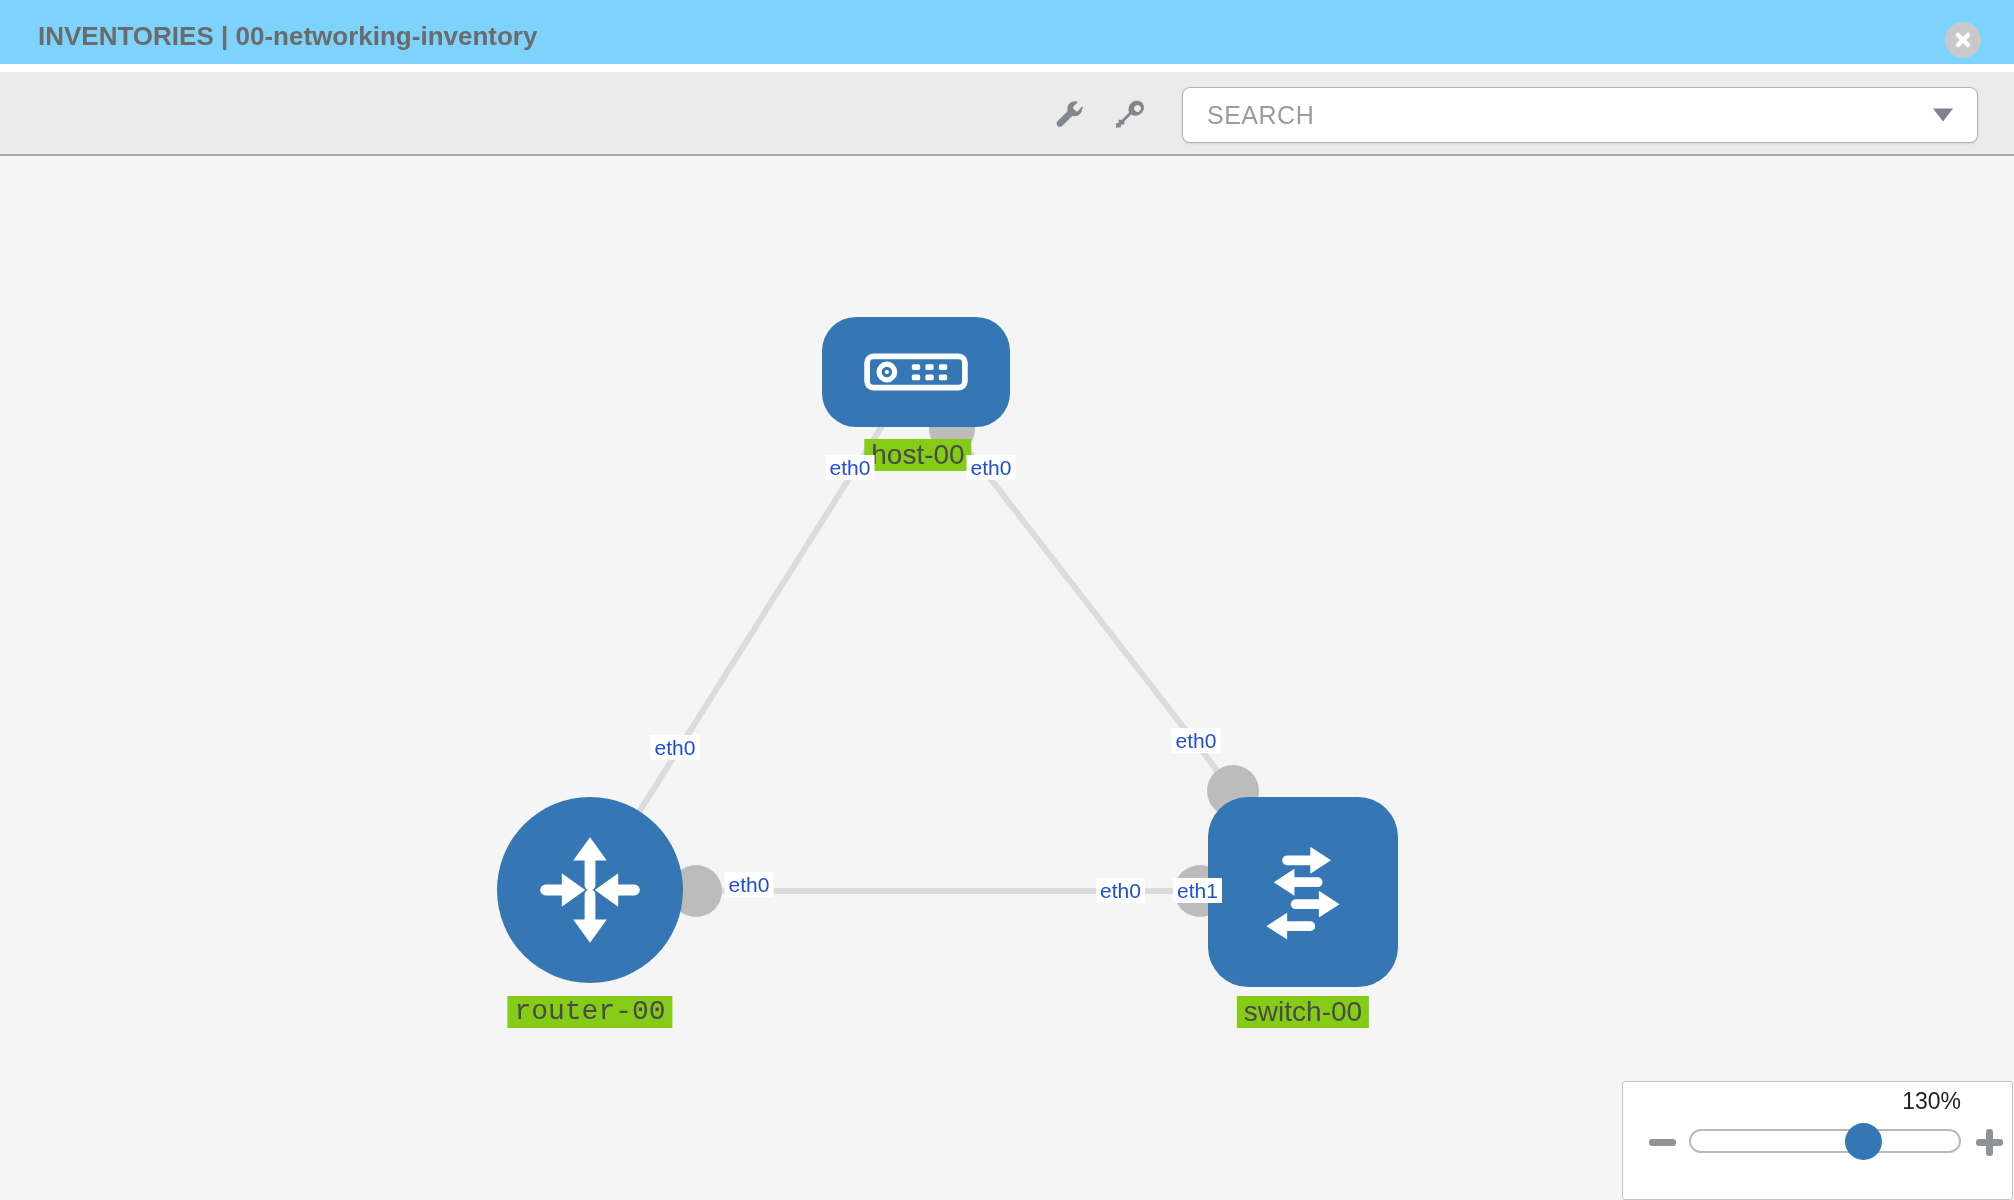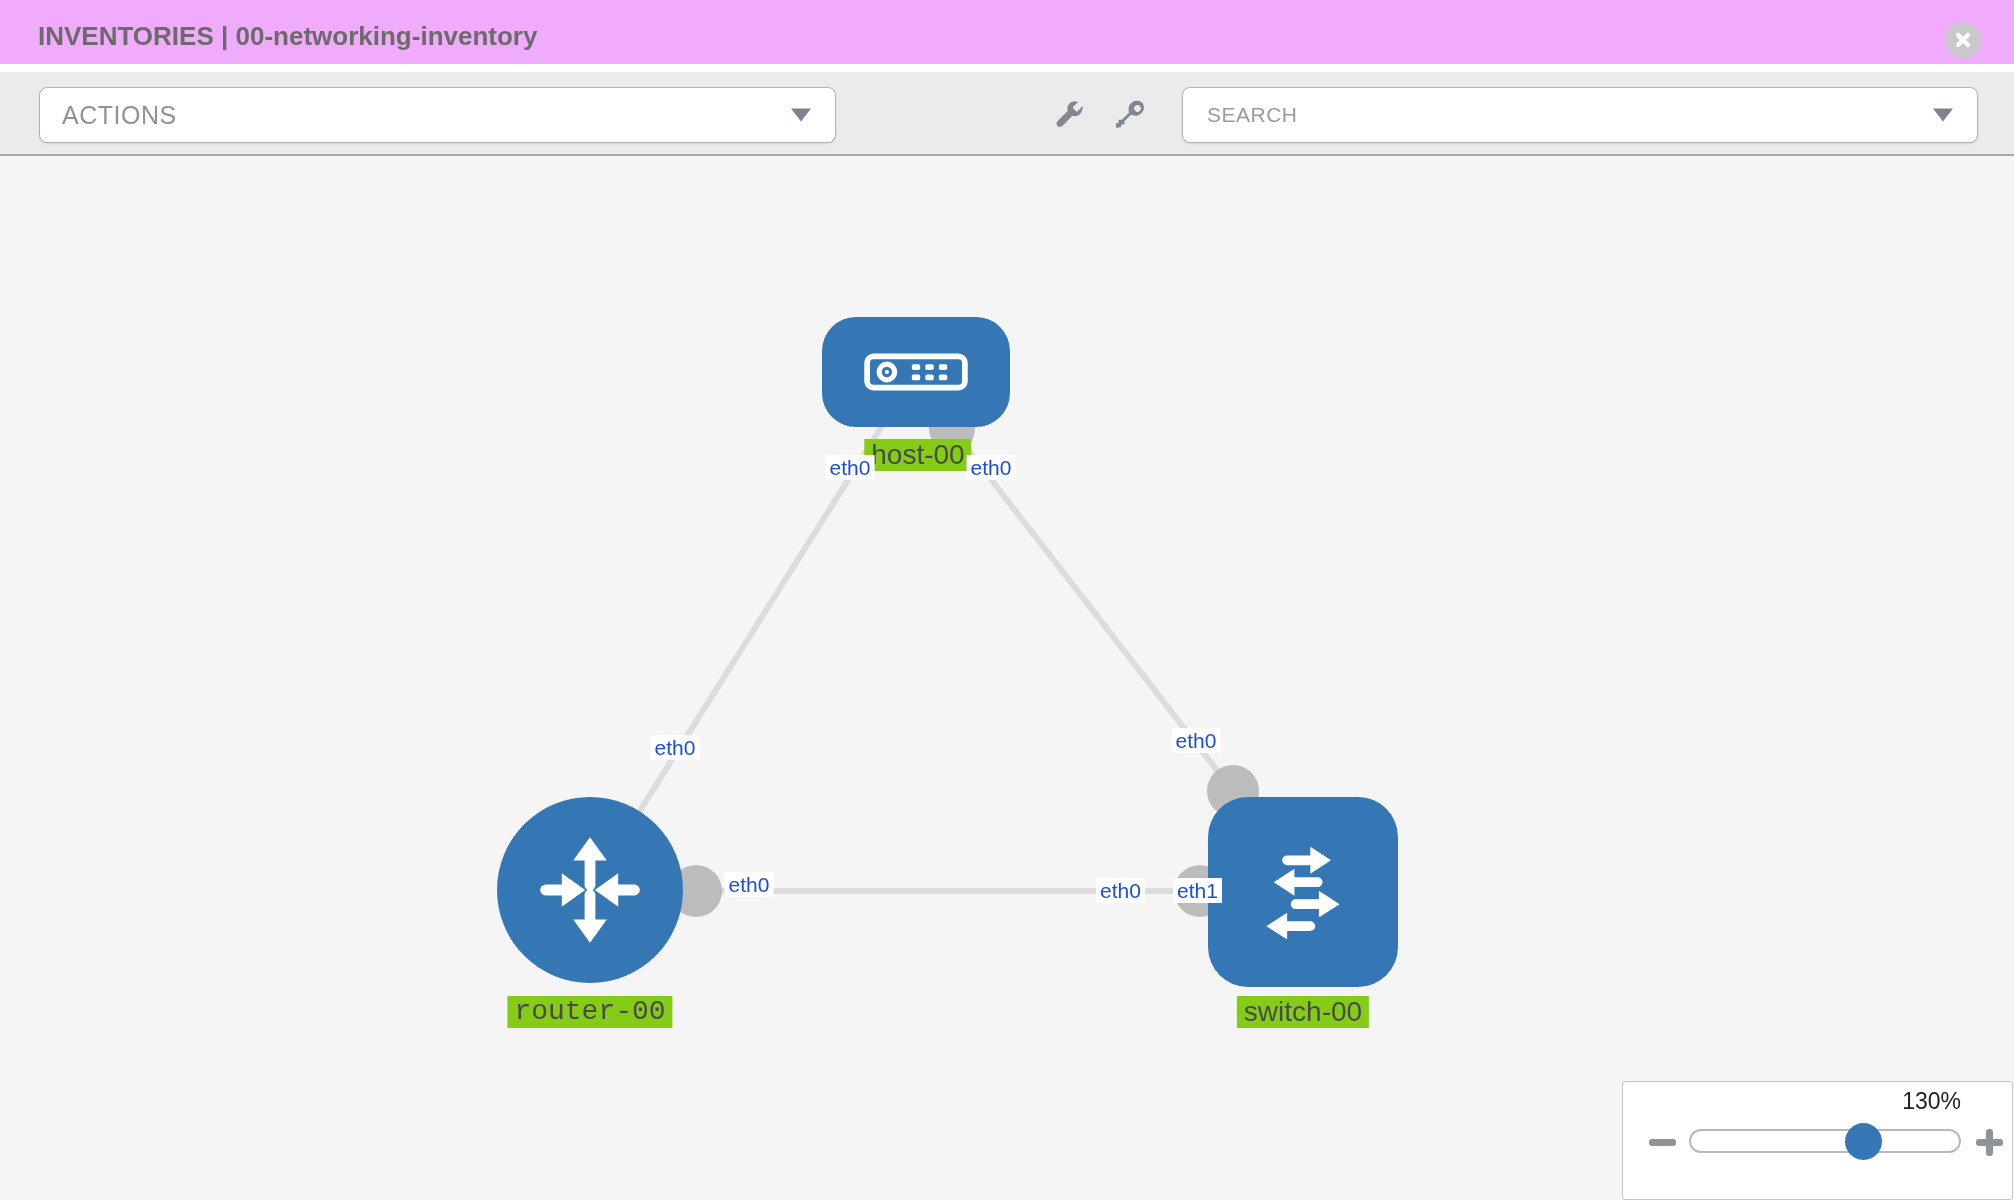--- a/index.html
+++ b/index.html
@@ -3,21 +3,21 @@
 <meta charset="utf-8">
 <style>
   html,body{margin:0;padding:0;}
   body{
     width:2014px;height:1200px;overflow:hidden;background:#ffffff;
     font-family:"Liberation Sans",sans-serif;
   }
   .app{position:relative;width:2014px;height:1200px;}
 
   
-  .hdr{position:absolute;top:0;left:0;width:100%;height:64px;background:#f0abfc;}
+  .hdr{position:absolute;top:0;left:0;width:100%;height:64px;background:#7dd3fc;}
   .hdr-title{
     position:absolute;left:38px;top:0;line-height:72px;
     font-size:26px;font-weight:bold;color:#6b6b6b;white-space:nowrap;
   }
   .close-btn{
     position:absolute;left:1945px;top:22px;width:36px;height:36px;border-radius:50%;
     background:#c9c9c9;display:flex;align-items:center;justify-content:center;cursor:pointer;
   }
 
   
@@ -33,21 +33,21 @@
   .dd-actions{left:39px;width:797px;}
   .dd-search{left:1182px;width:796px;}
   .dd-label{margin-left:22px;font-size:25px;color:#8f9296;letter-spacing:0.5px;}
   .caret{
     position:absolute;right:24px;top:50%;transform:translateY(-50%);
     width:0;height:0;border-left:10px solid transparent;border-right:10px solid transparent;
     border-top:13px solid #7d828c;
   }
   .search-input{
     margin-left:22px;border:none;outline:none;background:transparent;
-    font-family:"Liberation Sans",sans-serif;font-size:21px;color:#555;
+    font-family:"Liberation Sans",sans-serif;font-size:25px;color:#555;
     width:calc(100% - 80px);letter-spacing:0.5px;
   }
   .search-input::placeholder{color:#9b9b9b;opacity:1;}
   .tool-btn{position:absolute;top:22px;width:44px;height:44px;display:flex;align-items:center;justify-content:center;cursor:pointer;}
   .tb-wrench{left:1046px;}
   .tb-key{left:1108px;}
 
   
   .canvas{
     position:absolute;top:156px;left:0;width:2014px;height:1044px;
@@ -106,24 +106,20 @@
     <div class="hdr-title">INVENTORIES | 00-networking-inventory</div>
     <div class="close-btn">
       <svg width="18" height="18" viewBox="0 0 18 18">
         <line x1="4" y1="4" x2="14" y2="14" stroke="#fff" stroke-width="4.5" stroke-linecap="round"></line>
         <line x1="14" y1="4" x2="4" y2="14" stroke="#fff" stroke-width="4.5" stroke-linecap="round"></line>
       </svg>
     </div>
   </div>
 
   <div class="toolbar">
-    <div class="dropdown dd-actions">
-      <span class="dd-label">ACTIONS</span>
-      <span class="caret"></span>
-    </div>
 
     <div class="tool-btn tb-wrench">
       <svg width="34" height="34" viewBox="0 0 24 24">
         <path fill="#82878f" d="M22 6.8c0 2.9-2.4 5.3-5.3 5.3-.5 0-1.1-.1-1.6-.25L7.9 19c-.9.9-2.4.9-3.3 0-.9-.9-.9-2.4 0-3.3l7.2-7.2c-.15-.5-.25-1.05-.25-1.6C11.55 4 14 1.6 16.9 1.6c.8 0 1.55.17 2.2.5l-3.4 3.4c-.3.3-.3.8 0 1.1l2 2c.3.3.8.3 1.1 0l3.4-3.4c.2.5.3 1.1.3 1.6z"></path>
       </svg>
     </div>
     <div class="tool-btn tb-key">
       <svg width="40" height="40" viewBox="0 0 24 24">
         <g transform="rotate(45 12 12)">
           <path fill="#82878f" fill-rule="evenodd" d="M12 1.2a5 5 0 0 0-1.85 9.65V17l-1.4 1.4 1.4 1.4-1 1 1.85 2.2 1.85-2.4-1-1.2 1.4-1.4-1.4-1.4v-5.75A5 5 0 0 0 12 1.2zm0 2.4a2 2 0 1 1 0 4 2 2 0 0 1 0-4z"></path>

